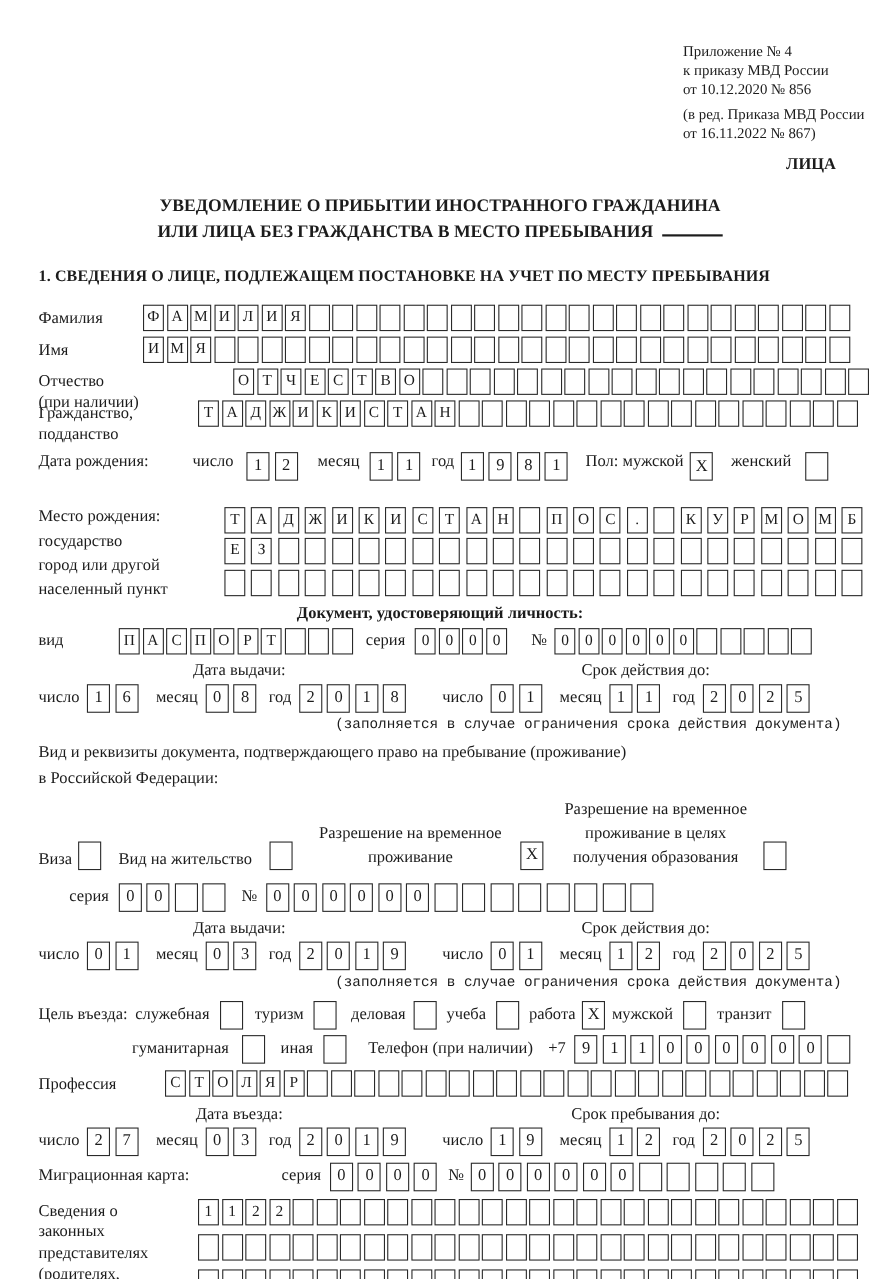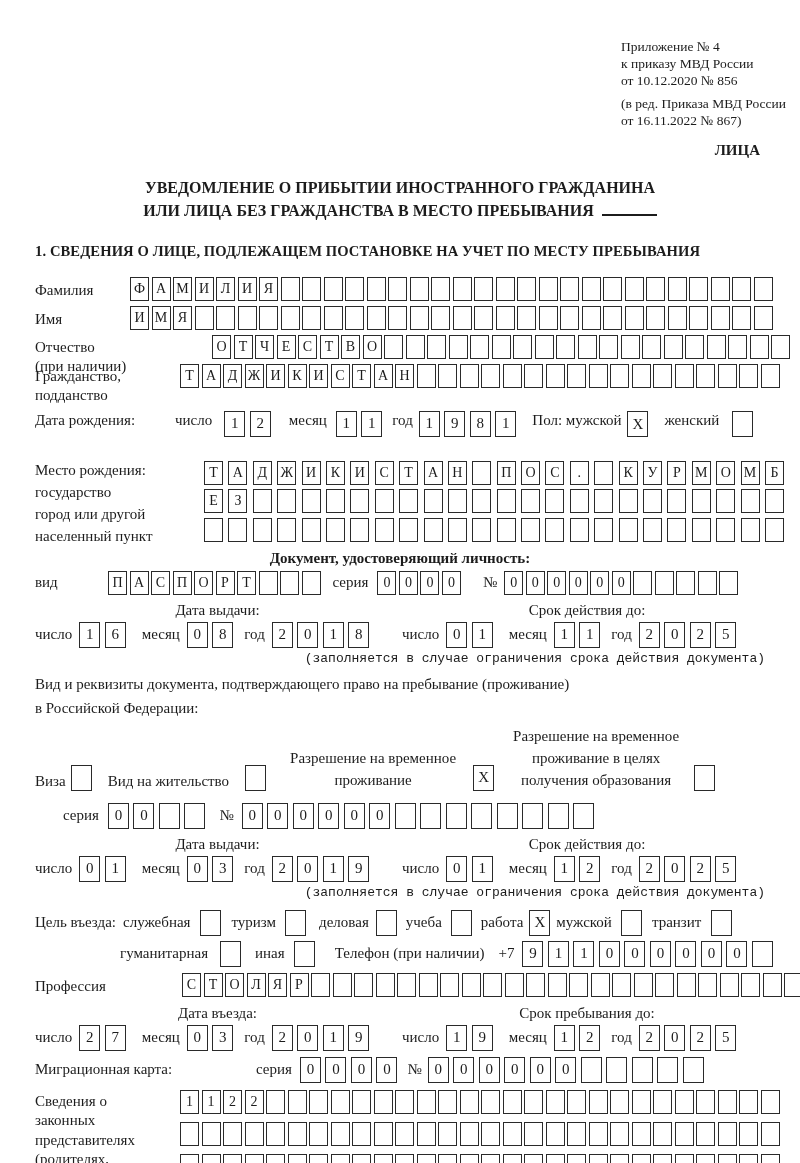--- a/index.html
+++ b/index.html
@@ -537,21 +537,21 @@
         <span class="bx">0</span>
         <span class="bx">0</span>
         <span class="bx">0</span>
         <span class="bx">0</span>
         <span class="bx">0</span>
         <span class="bx">0</span>
         <span class="bx"></span>
       </span>
   </div>
 
-  <div class="row" style="margin-top:6px;gap:32px;">
+  <div class="row" style="margin-top:6px;">
     <span class="lbl vc" style="width:115px;">Профессия</span>
     <span class="grid">
         <span class="bx">С</span>
         <span class="bx">Т</span>
         <span class="bx">О</span>
         <span class="bx">Л</span>
         <span class="bx">Я</span>
         <span class="bx">Р</span>
         <span class="bx"></span>
         <span class="bx"></span>

